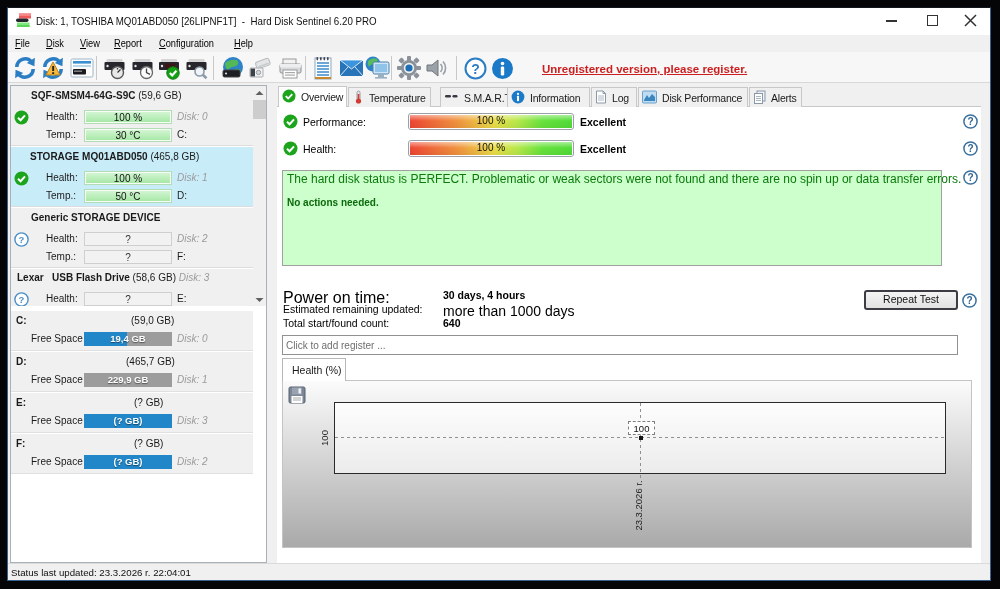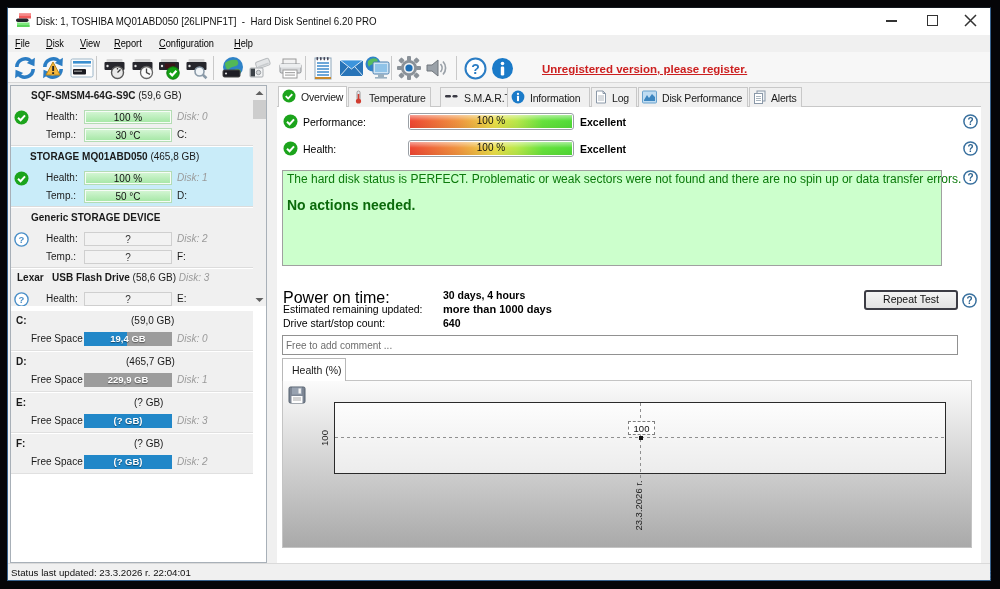--- a/index.html
+++ b/index.html
@@ -397,40 +397,40 @@
 <div class="a" style="left:410px;top:142px;width:162px;height:13px;background:linear-gradient(180deg,rgba(255,255,255,.5),rgba(255,255,255,0) 45%,rgba(0,0,0,.05)),linear-gradient(90deg,#ee4633,#f0953f 30%,#eade48 52%,#b8e84a 66%,#66e23c 82%,#52dc38)"></div>
 <div class="tx" style="left:408px;top:142px;width:166px;text-align:center;font-size:10px;color:#111">100 %</div>
 <div class="tx" style="left:580px;top:143px;font-size:10.5px;font-weight:bold">Excellent</div>
 <svg class="qmark" style="left:963px;top:141px" viewBox="0 0 15 15">
       <circle cx="7.5" cy="7.5" r="6.6" fill="#fff" stroke="#3a719f" stroke-width="1.5"></circle>
       <text x="7.5" y="11.2" text-anchor="middle" font-size="10" font-weight="bold" fill="#2e6490">?</text>
     </svg>
 
 <div class="a" style="left:282px;top:170px;width:660px;height:96px;background:#ccffcc;border:1px solid #a0a0a0"></div>
 <div class="tx" style="left:287px;top:172px;font-size:12px;color:#0b7a0b">The hard disk status is PERFECT. Problematic or weak sectors were not found and there are no spin up or data transfer errors.</div>
-<div class="tx" style="left:287px;top:197px;font-size:14px;font-weight:bold;color:#0b6a0b">No actions needed.</div>
+<div class="tx" style="left:287px;top:197px;font-size:10px;font-weight:bold;color:#0b6a0b">No actions needed.</div>
 <svg class="qmark" style="left:963px;top:170px" viewBox="0 0 15 15">
       <circle cx="7.5" cy="7.5" r="6.6" fill="#fff" stroke="#3a719f" stroke-width="1.5"></circle>
       <text x="7.5" y="11.2" text-anchor="middle" font-size="10" font-weight="bold" fill="#2e6490">?</text>
     </svg>
 
 <div class="tx" style="left:283px;top:289px;font-size:16px">Power on time:</div>
 <div class="tx" style="left:443px;top:289px;font-size:10.5px;font-weight:bold">30 days, 4 hours</div>
 <div class="tx" style="left:283px;top:303px;font-size:10.5px">Estimated remaining updated:</div>
-<div class="tx" style="left:443px;top:303px;font-size:11px;font-weight:bold">more than 1000 days</div>
-<div class="tx" style="left:283px;top:317px;font-size:10.5px">Drive start/stop count:</div>
+<div class="tx" style="left:443px;top:303px;font-size:14px;font-weight:normal">more than 1000 days</div>
+<div class="tx" style="left:283px;top:317px;font-size:10.5px">Total start/found count:</div>
 <div class="tx" style="left:443px;top:317px;font-size:10.5px;font-weight:bold">640</div>
 <div class="a" style="left:864px;top:290px;width:94px;height:20px;background:linear-gradient(180deg,#f4f4f4,#e2e2e2);border:2px solid #3c3c44;border-radius:3px;font-size:10.5px;text-align:center;line-height:15px;color:#111">Repeat Test</div>
 <svg class="qmark" style="left:962px;top:293px" viewBox="0 0 15 15">
       <circle cx="7.5" cy="7.5" r="6.6" fill="#fff" stroke="#3a719f" stroke-width="1.5"></circle>
       <text x="7.5" y="11.2" text-anchor="middle" font-size="10" font-weight="bold" fill="#2e6490">?</text>
     </svg>
 
 <div class="a" style="left:282px;top:335px;width:676px;height:20px;background:#fff;border:1px solid #919191"></div>
-<div class="tx" style="left:286px;top:340px;font-size:10px;color:#6e6e6e">Free to add comment ...</div>
+<div class="tx" style="left:286px;top:340px;font-size:10px;color:#6e6e6e">Click to add register ...</div>
 </div>
 
 <div id="chart">
 
 <div class="a" style="left:282px;top:358px;width:64px;height:23px;background:#fff;border:1px solid #b8b8b8;border-bottom:none;z-index:3;font-size:10.5px;color:#1a1a1a;padding:5px 0 0 9px;white-space:nowrap">Health (%)</div>
 
 <div class="a" style="left:282px;top:380px;width:690px;height:168px;background:linear-gradient(180deg,#fbfbfb,#a9a9a9);border:1px solid #c4c4c4"></div>
 
 <svg class="a" style="left:288px;top:386px" width="18" height="18" viewBox="0 0 18 18">
 <rect x="1" y="1" width="16" height="16" rx="1.5" fill="#7d8694" stroke="#55606e"></rect>

